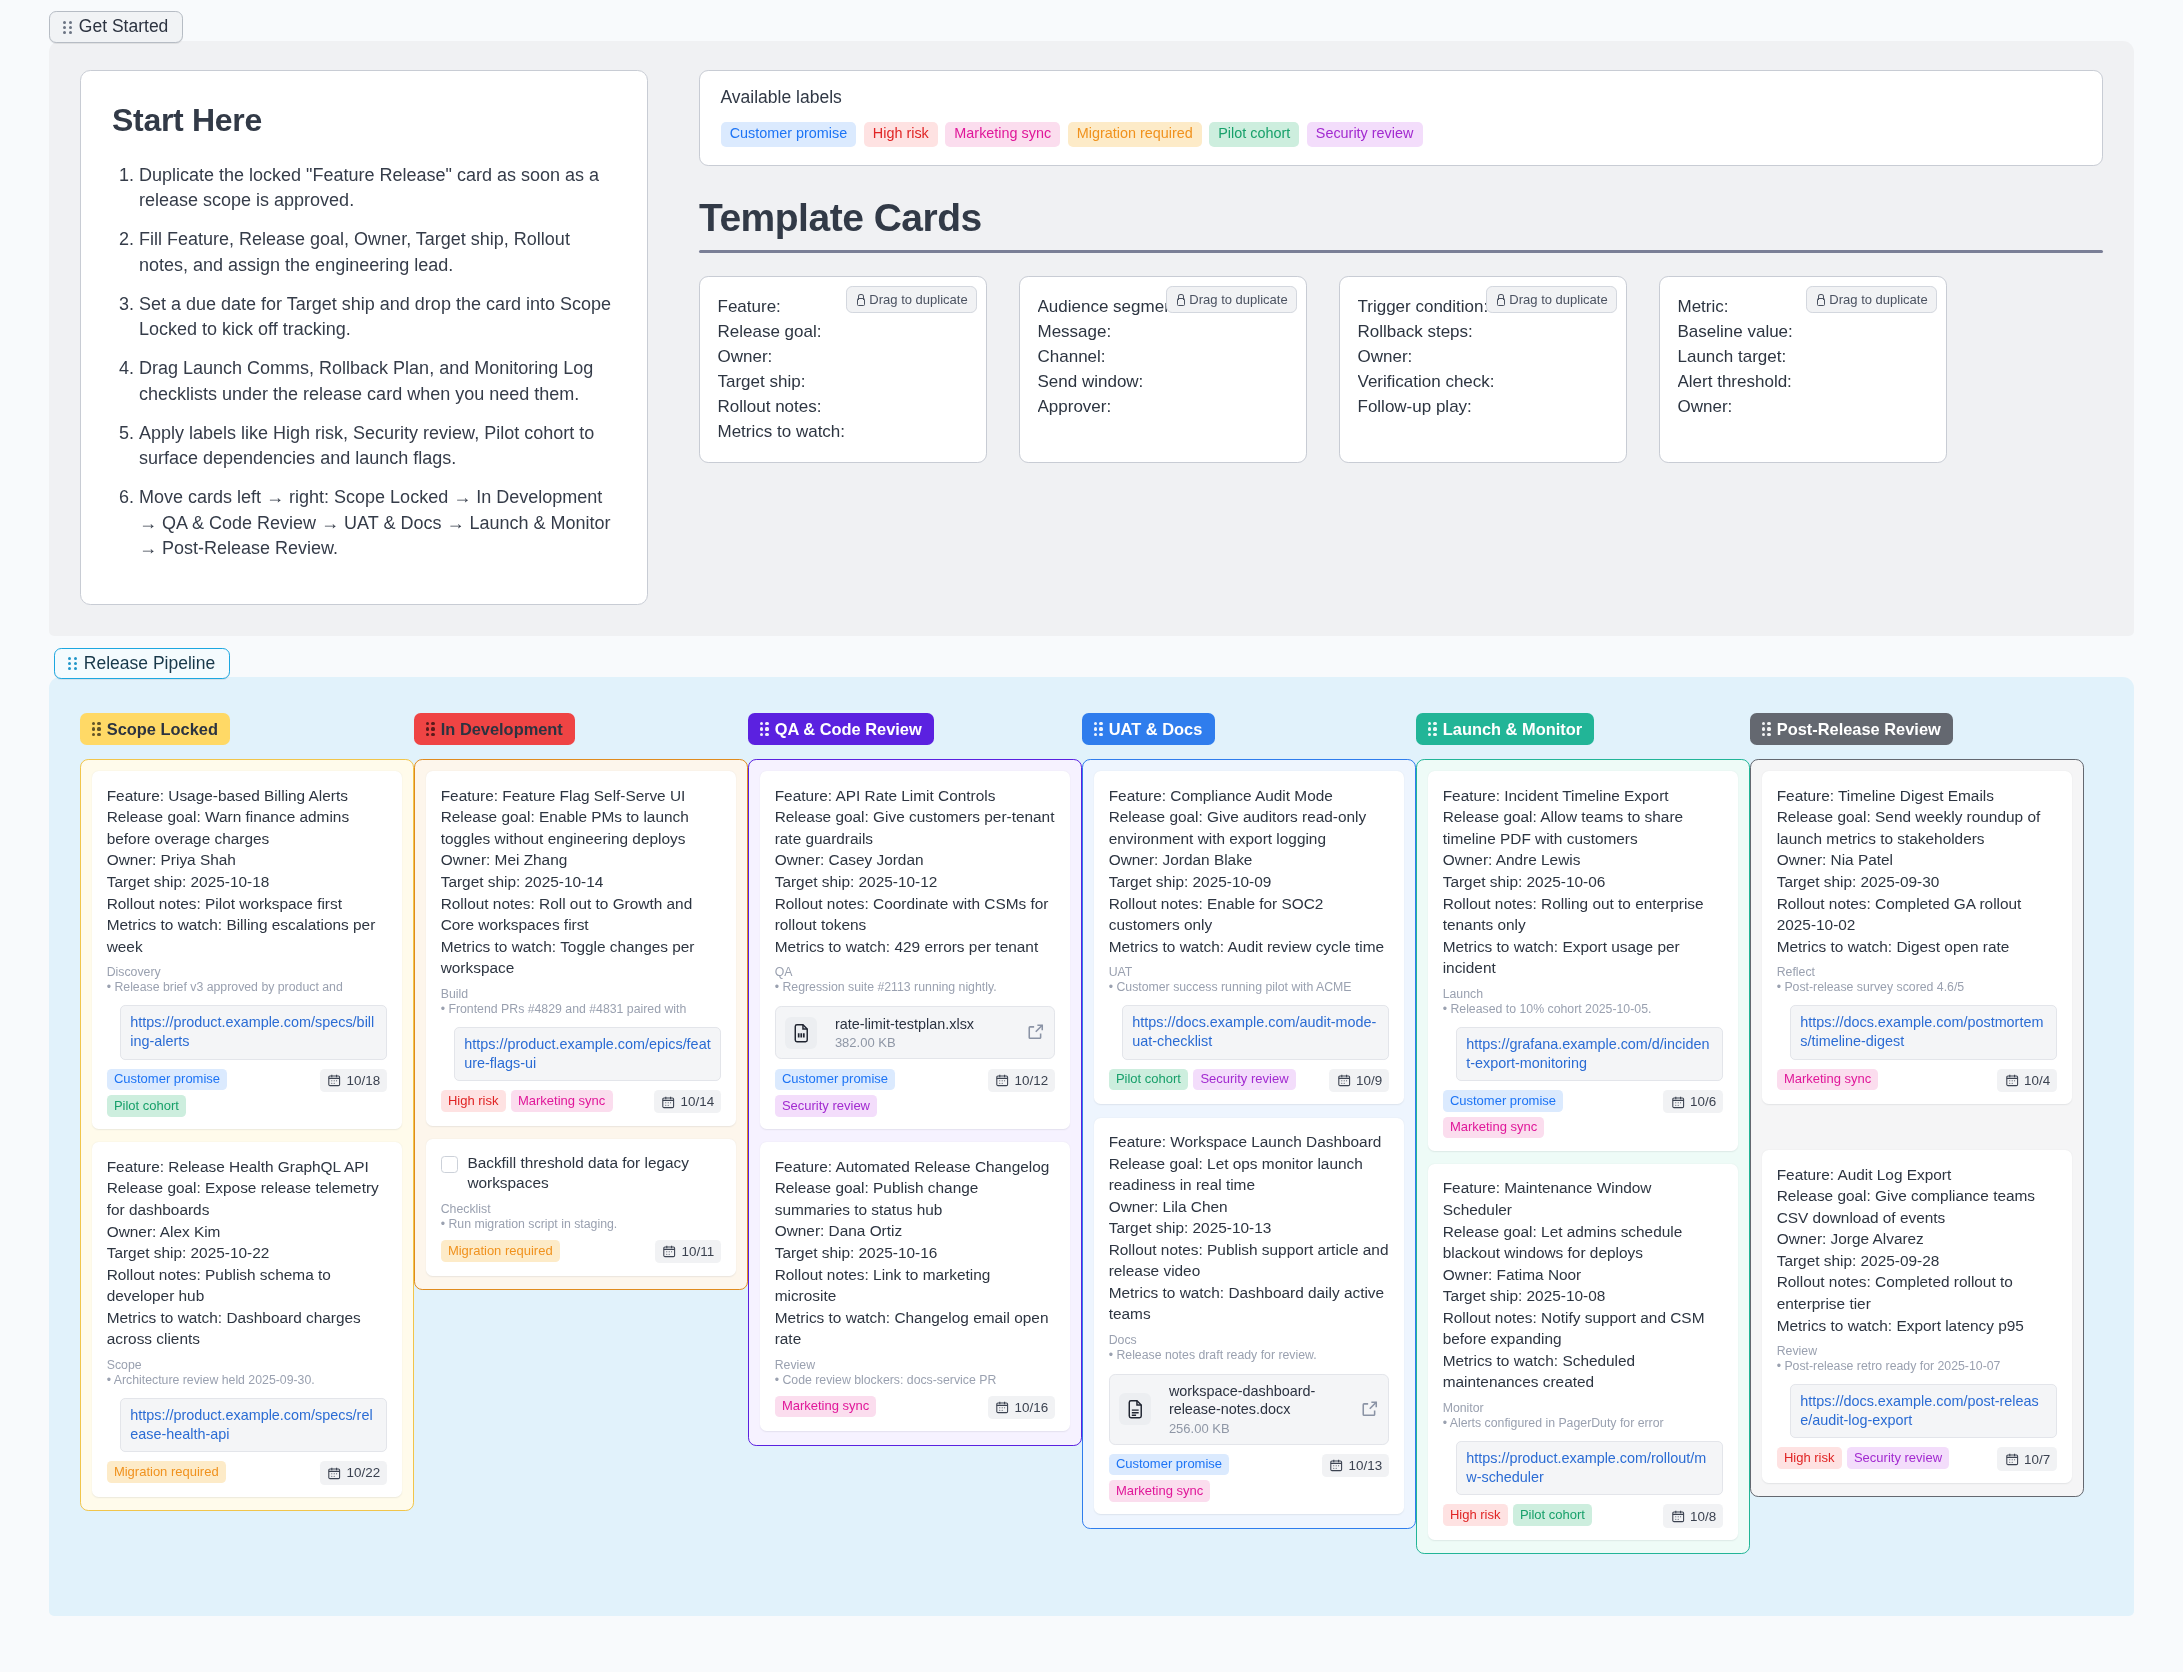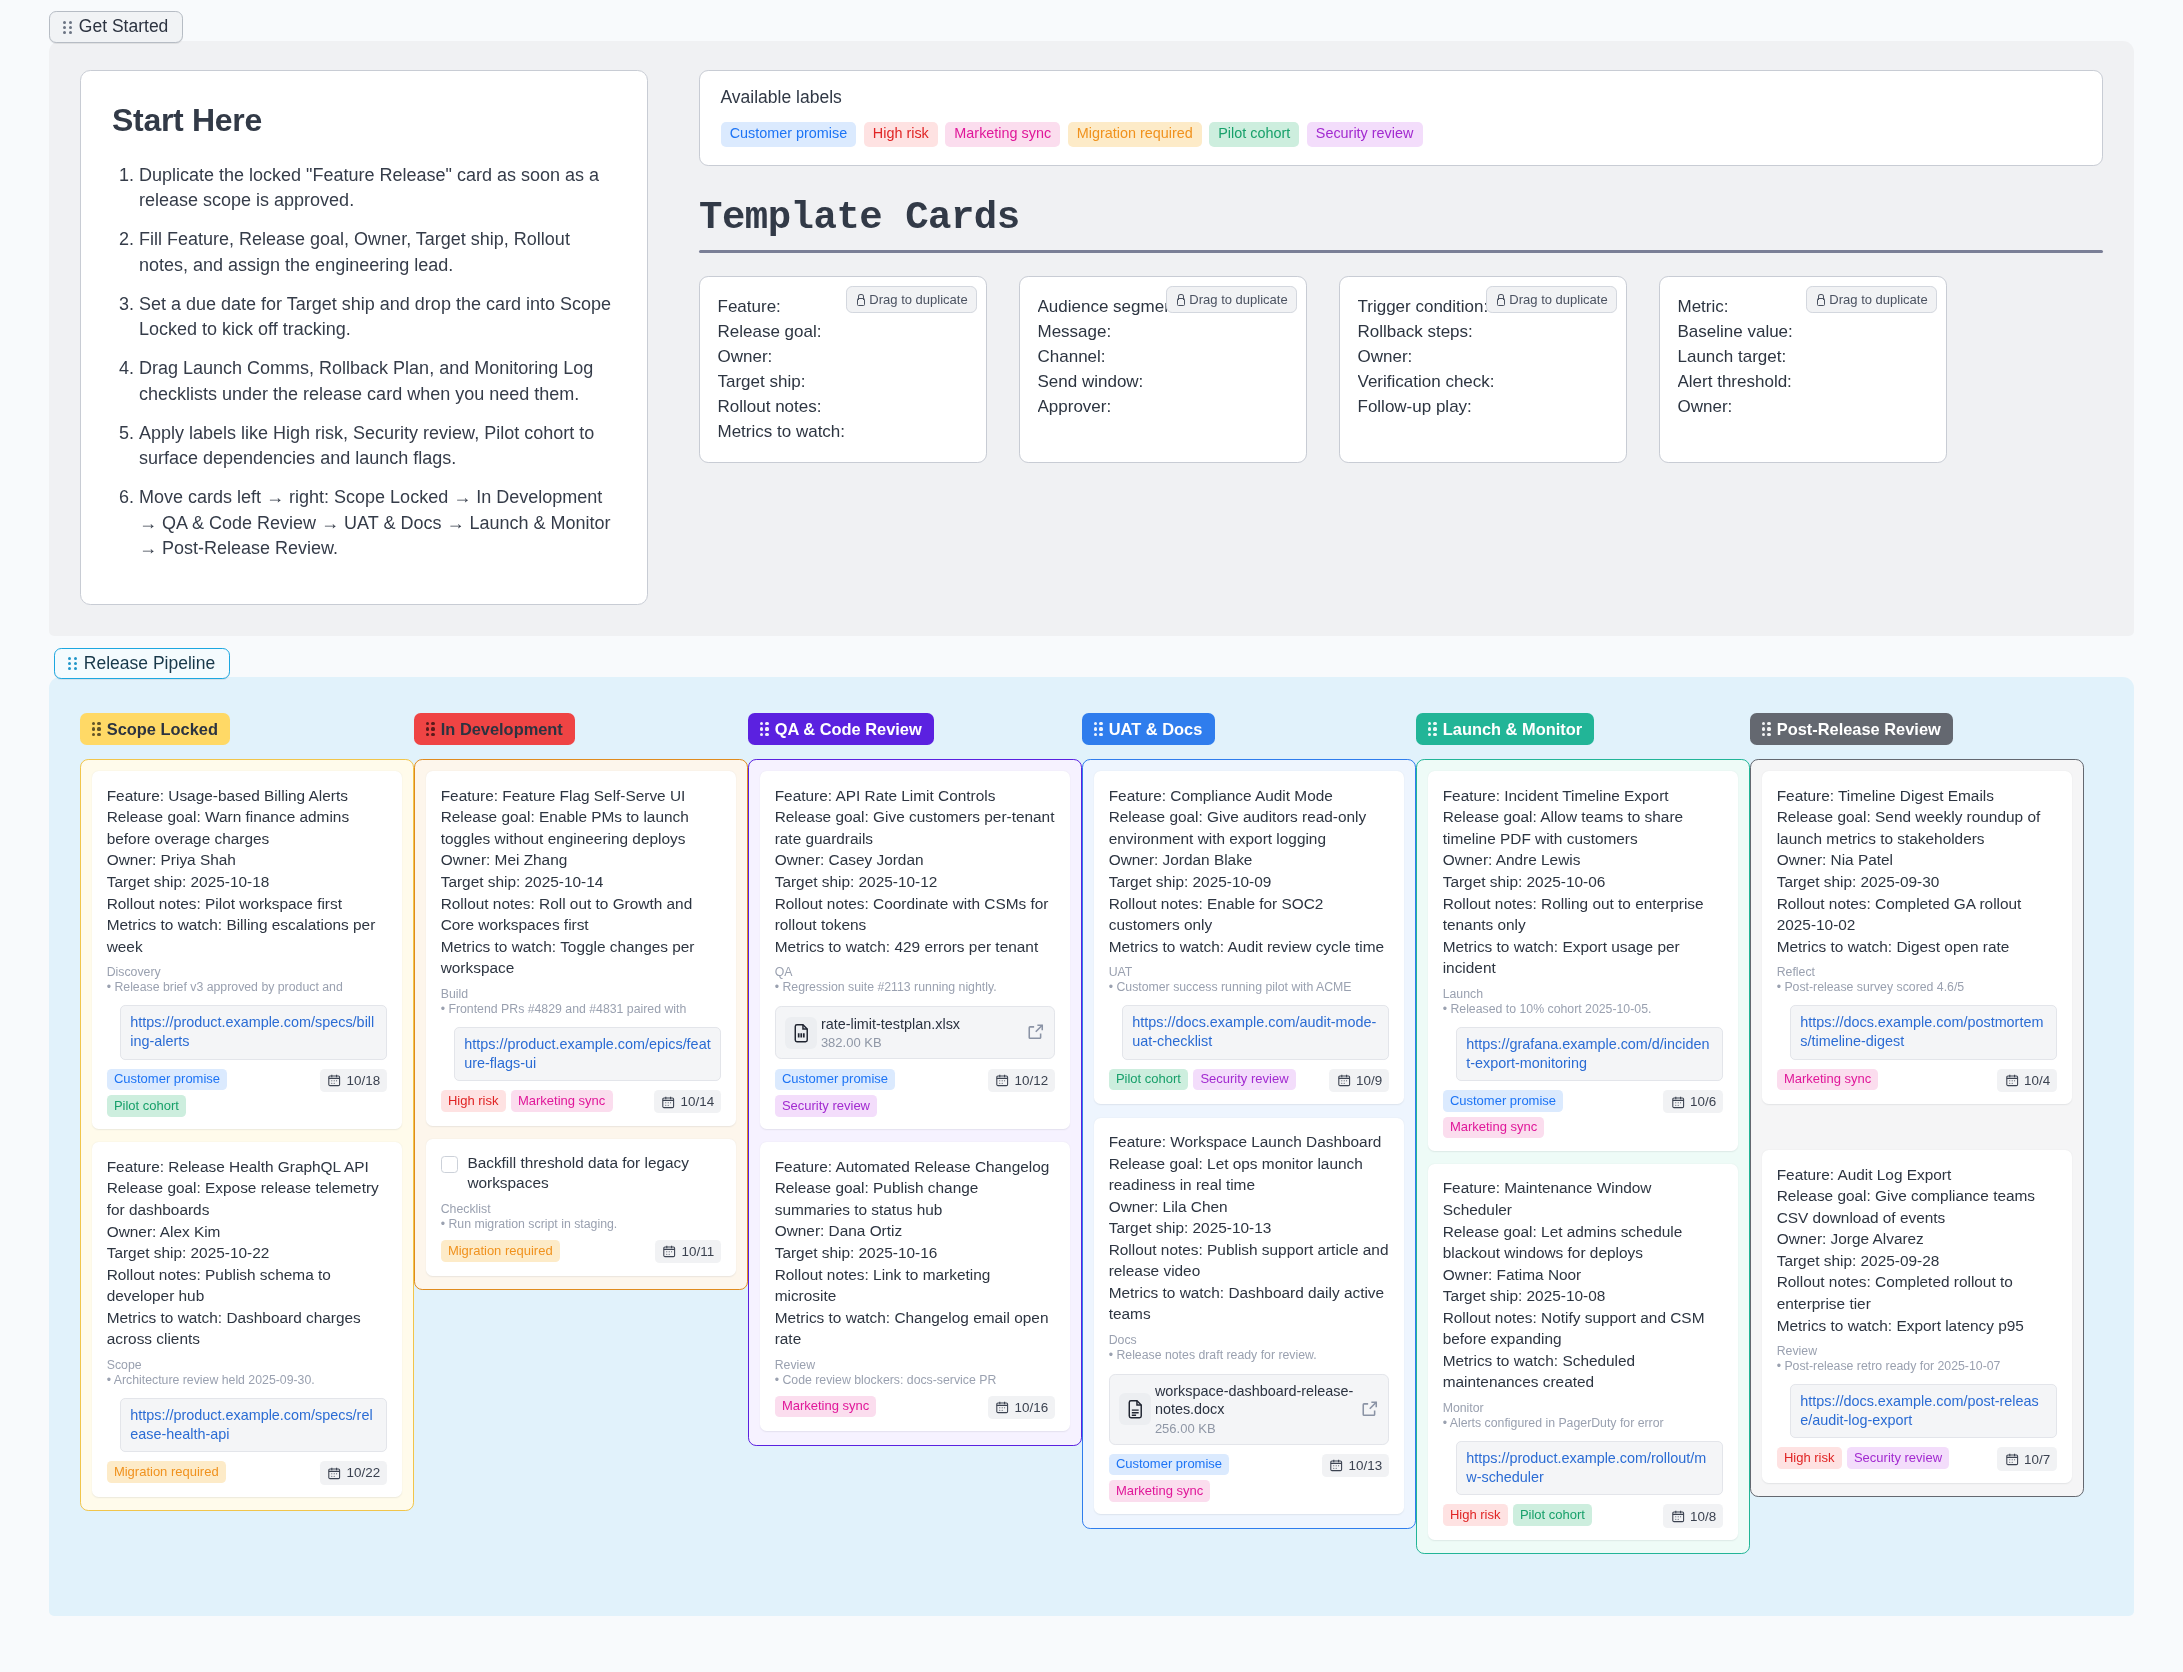--- a/index.html
+++ b/index.html
@@ -104,21 +104,20 @@
     line-height: 1.1;
   }
   .chip.sm { font-size: 13px; padding: 3.6px 7.2px; border-radius: 4.6px; }
 
   h1.tpl-title {
     font-size: 39px;
     font-weight: bold;
     letter-spacing: -0.5px;
     margin: 30px 0 9.2px 0;
     color: #323a47;
-    font-family: Liberation Mono, monospace;
   }
   .tpl-rule { height: 3.1px; background: #7a7f96; border-radius: 1.5px; margin-bottom: 23.6px; }
 
   .tpl-grid { display: flex; flex-wrap: wrap; gap: 32px 32px; }
   .tpl-card {
     position: relative;
     background: #fff;
     border: 1.5px solid #c8ccd4;
     border-radius: 9.2px;
     width: 288px;
@@ -211,21 +210,21 @@
     font-size: 14.4px;
     line-height: 1.35;
     word-break: break-all;
   }
   .filebox {
     margin: 10.3px 0 9.2px 0;
     background: #f4f5f7;
     border: 1px solid #e3e5ea;
     border-radius: 6.2px;
     padding: 8.2px 9.2px;
-    display: flex; align-items: center; gap: 4px;
+    display: flex; align-items: center; gap: 18px;
   }
   .file-ic {
     width: 32px; height: 32px; flex: 0 0 32px;
     background: #eceef1; border-radius: 6.2px;
     display: flex; align-items: center; justify-content: center;
   }
   .file-meta { flex: 1 1 auto; min-width: 0; }
   .file-name { font-size: 14.4px; color: #2b3240; line-height: 1.22; word-break: break-word; }
   .file-size { font-size: 13px; color: #8f97a6; margin-top: 2.1px; }
   .ext-ic { flex: 0 0 auto; }

